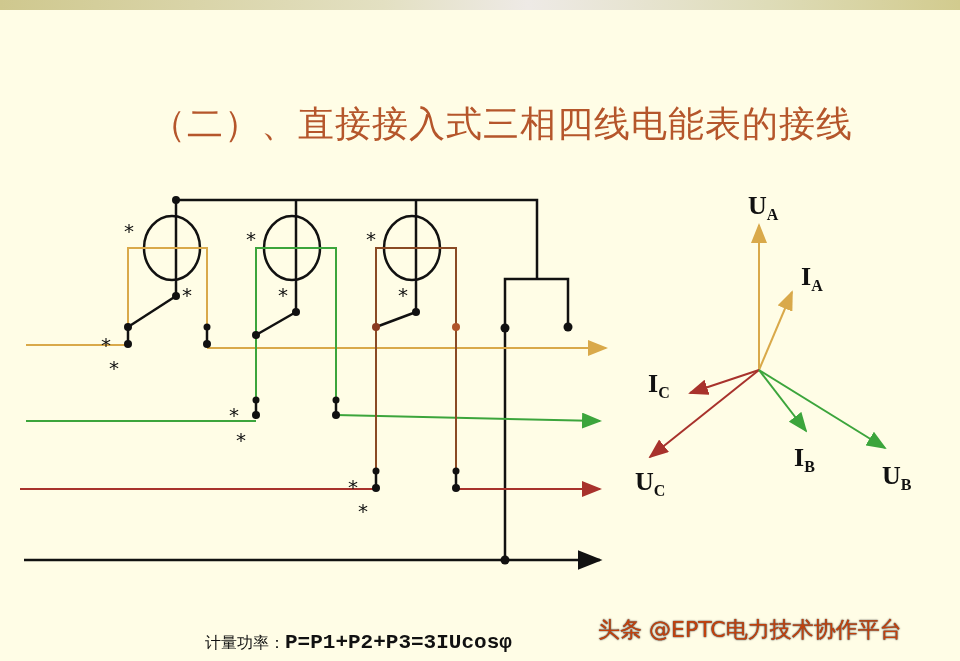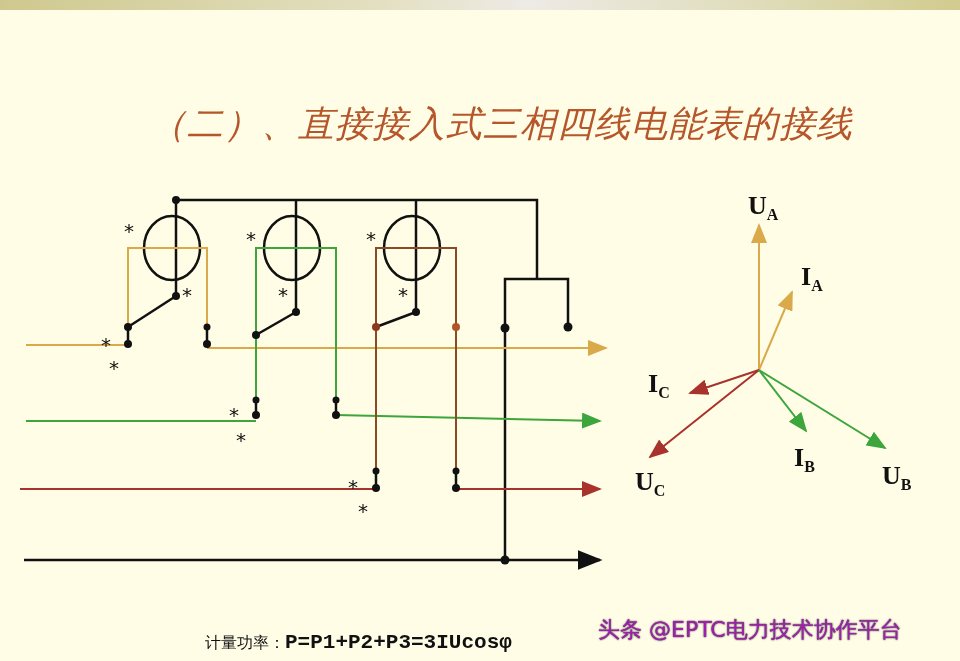--- a/index.html
+++ b/index.html
@@ -1,23 +1,23 @@
 <!DOCTYPE html>
 <html><head>
 <meta charset="utf-8">
 <style>
   html,body{margin:0;padding:0;}
   body{width:960px;height:661px;overflow:hidden;background:#fffde6;position:relative;font-family:"DejaVu Serif",serif;}
   .topbar{position:absolute;left:0;top:0;width:960px;height:10px;background:linear-gradient(90deg,#cfc88e,#e3e0c2 40%,#eeeae6 55%,#dedcb8 80%,#d2cb8e);}
-  .title{position:absolute;left:150px;top:100px;font-size:36px;color:#b5562b;letter-spacing:1px;font-family:"DejaVu Serif",serif;white-space:nowrap;font-style:italic;}
+  .title{position:absolute;left:150px;top:100px;font-size:36px;color:#b5562b;letter-spacing:1px;font-family:"DejaVu Serif",serif;white-space:nowrap;}
   svg{position:absolute;left:0;top:0;}
   .formula{position:absolute;left:205px;top:624px;font-size:26px;color:#111;white-space:nowrap;}
   .formula .cn{font-family:"DejaVu Sans",sans-serif;font-size:16px;}
   .formula .eq{font-family:Liberation Mono, monospace;font-weight:bold;font-size:21px;}
-  .watermark{position:absolute;left:598px;top:615px;font-family:"DejaVu Sans",sans-serif;font-size:22px;color:#a21caf;text-shadow:0 0 2px #555,0 0 1px #333;white-space:nowrap;}
+  .watermark{position:absolute;left:598px;top:615px;font-family:"DejaVu Sans",sans-serif;font-size:22px;color:#c2410c;text-shadow:0 0 2px #555,0 0 1px #333;white-space:nowrap;}
   .lbl{font-family:"Liberation Serif",serif;font-weight:bold;fill:#111;}
 </style>
 </head>
 <body>
 
 <div class="topbar"></div>
 
 <div class="title">（二）、直接接入式三相四线电能表的接线</div>
 
 <svg width="960" height="661" viewBox="0 0 960 661">

